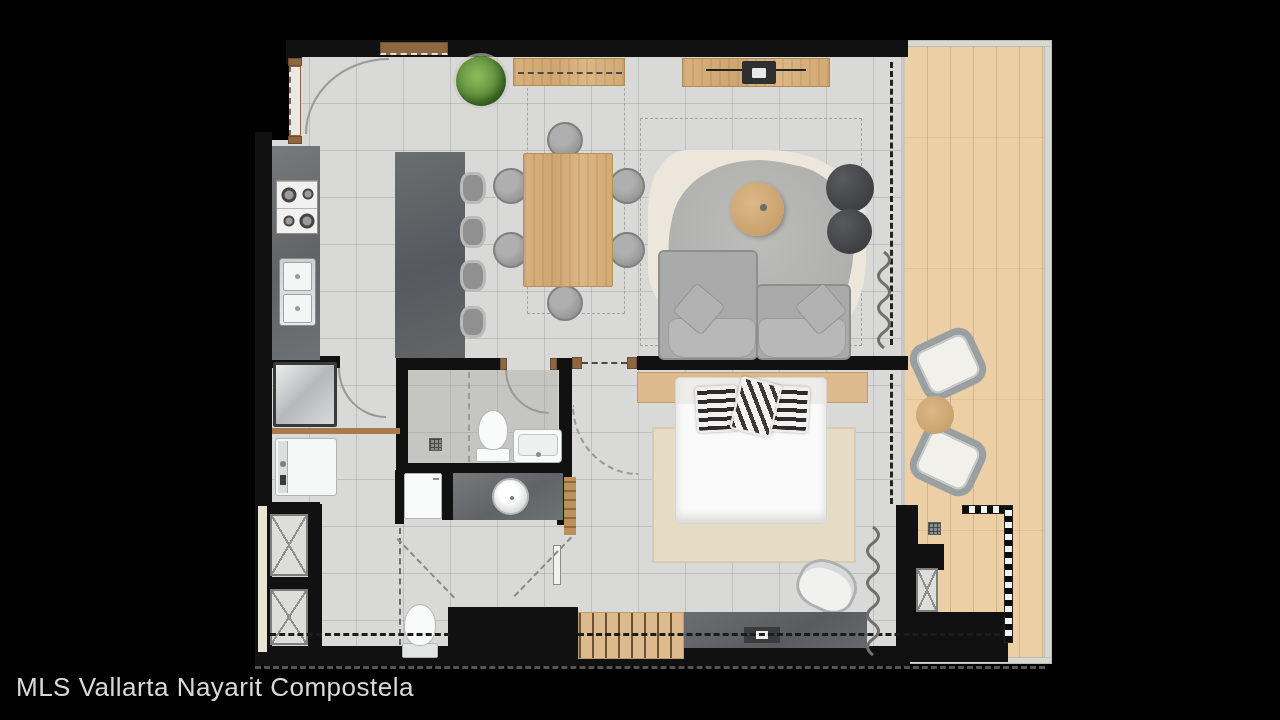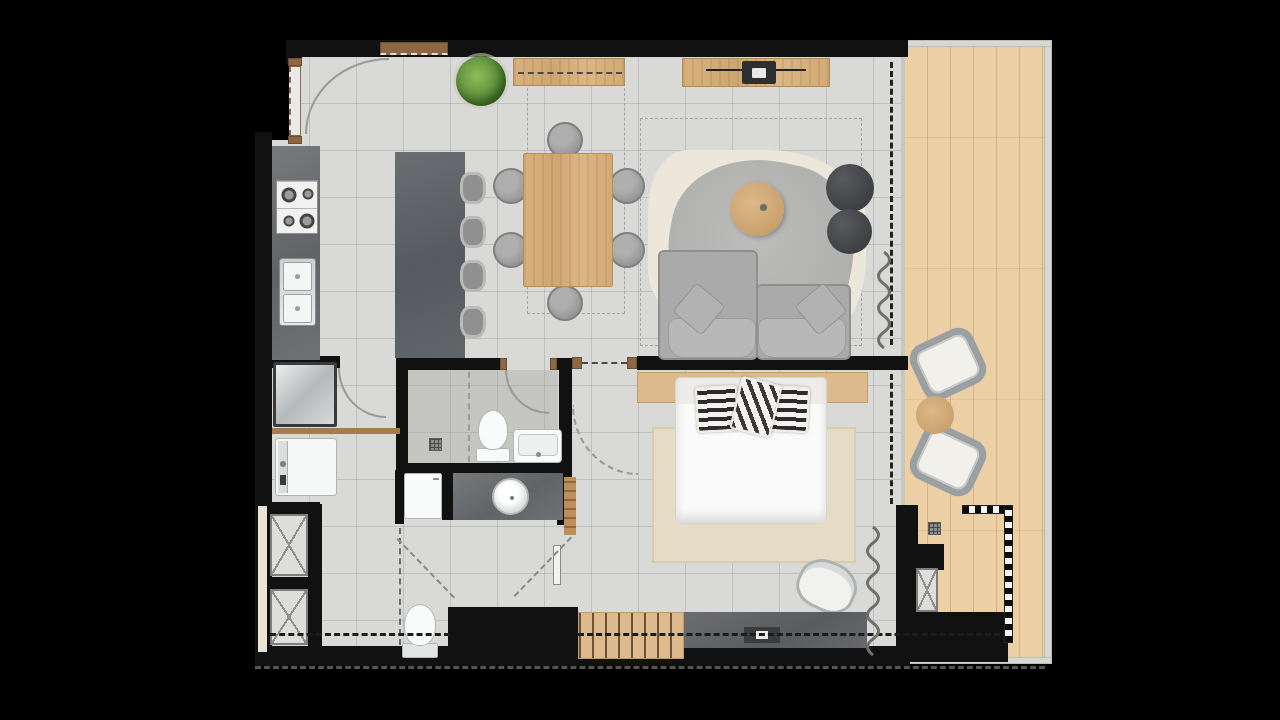--- a/index.html
+++ b/index.html
@@ -212,13 +212,14 @@
   <div class="abs checker-v" style="left:1004px;top:505px;width:9px;height:138px;"></div>
   <div class="abs drain" style="left:928px;top:522px;width:13px;height:13px;"></div>
 
   <div class="abs dash-h" style="left:255px;top:666px;width:790px;border-top:3px dashed #555;"></div>
 
   <svg class="abs" style="left:0;top:0;width:1280px;height:720px;pointer-events:none;" viewBox="0 0 1280 720">
     <path d="M884,252 q11,8 0,16 t0,16 t0,16 t0,16 t0,16 t0,16" fill="none" stroke="#6f6f6f" stroke-width="3"></path>
     <path d="M873,527 q11,8 0,16 t0,16 t0,16 t0,16 t0,16 t0,16 t0,16 t0,16" fill="none" stroke="#6f6f6f" stroke-width="3"></path>
   </svg>
 
+  <div class="caption" style="left:16px;top:672px;">MLS Vallarta Nayarit Compostela</div>
 </div>
 
 </body></html>

